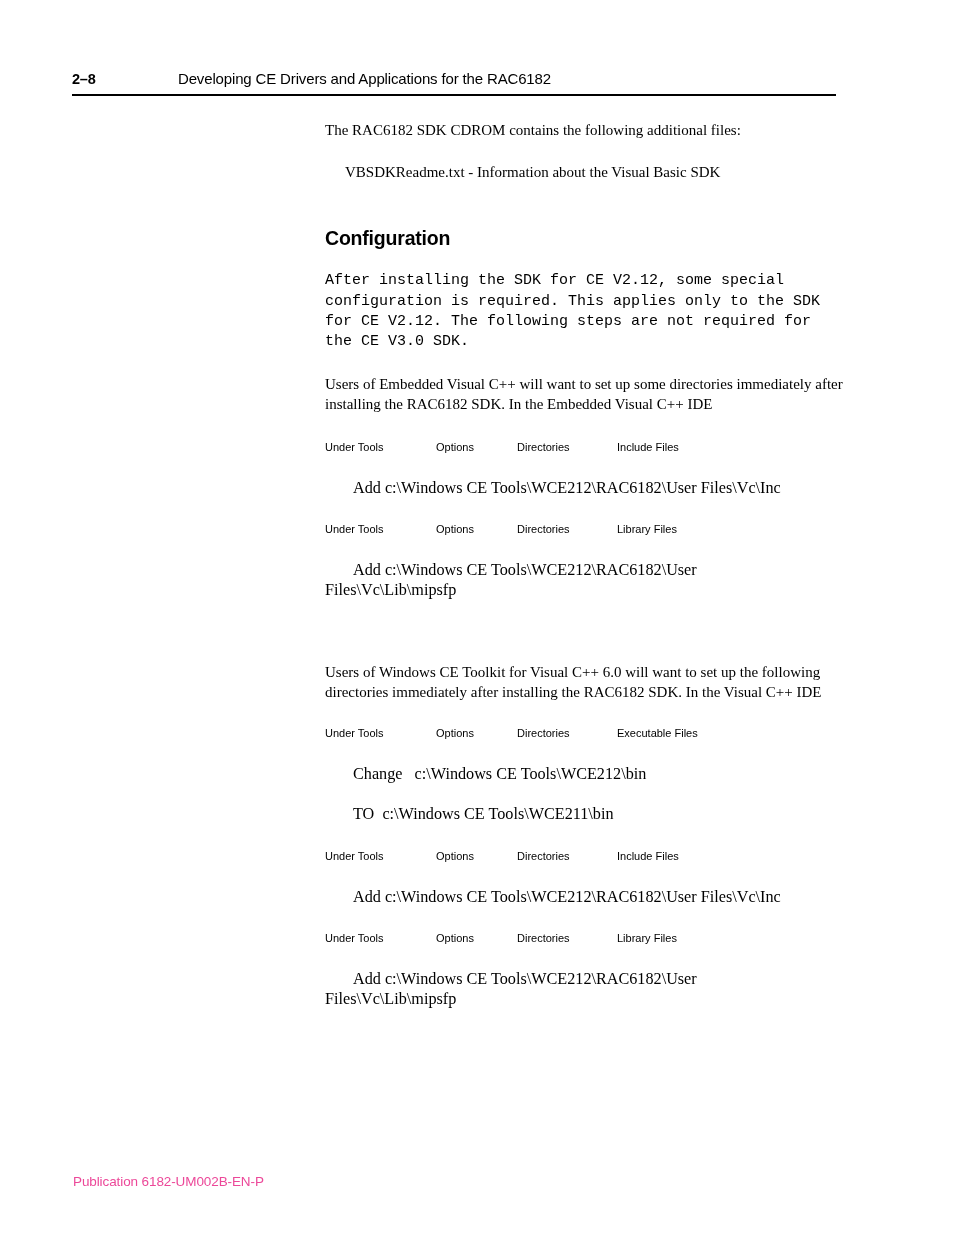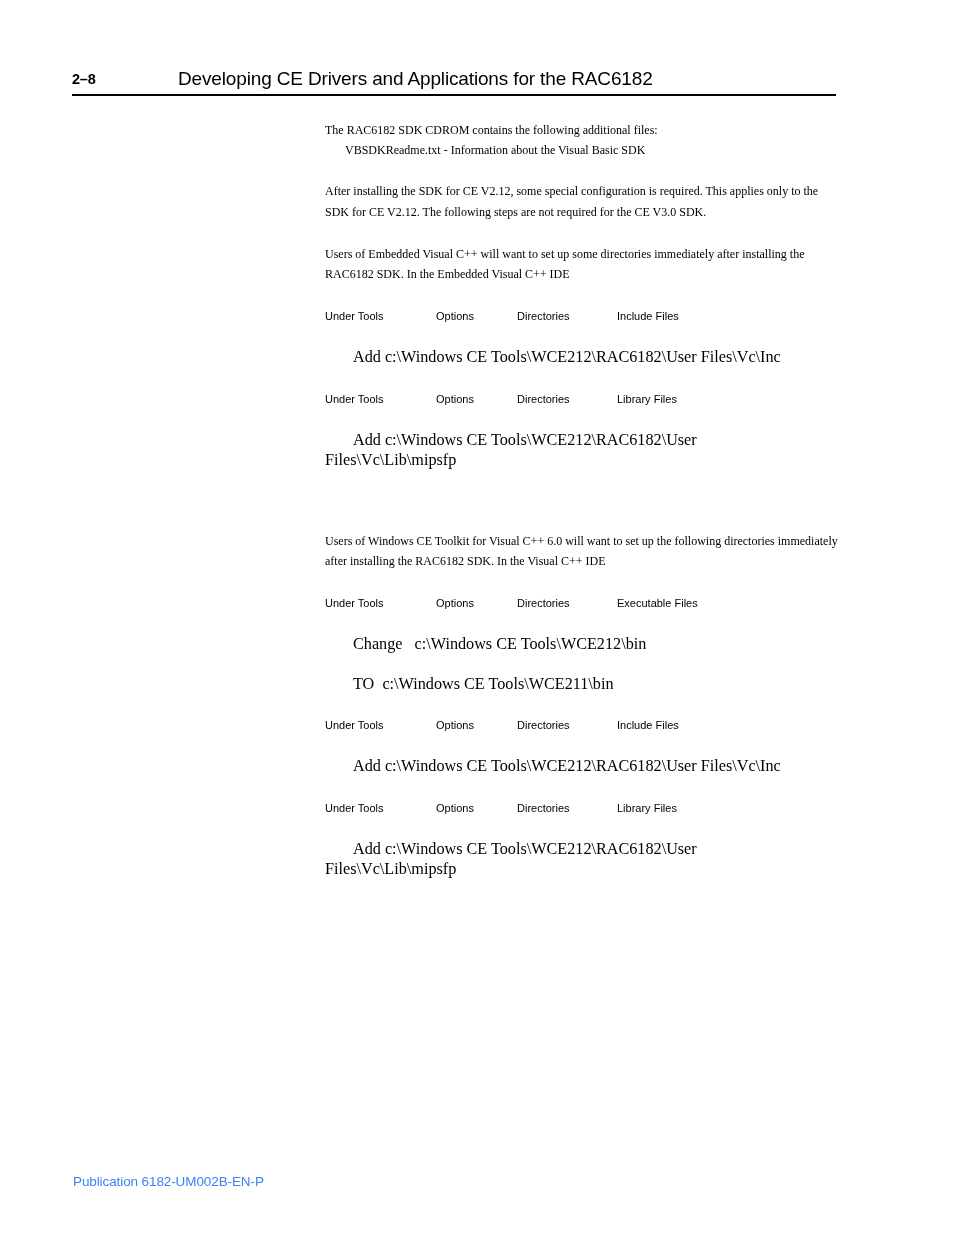--- a/index.html
+++ b/index.html
@@ -42,21 +42,21 @@
     letter-spacing: -0.2px;
     line-height: 18px;
     color: #000;
   }
   .page-header .header-title {
     position: absolute;
     left: 106px;
     top: 0;
     font-family: "Liberation Sans", "DejaVu Sans", sans-serif;
     font-weight: normal;
-    font-size: 19px;
+    font-size: 15px;
     line-height: 18px;
     letter-spacing: -0.15px;
     color: #000;
     white-space: nowrap;
   }
   .header-rule {
     position: absolute;
     left: 72px;
     top: 94px;
     width: 764px;
@@ -68,21 +68,21 @@
   .content {
     position: absolute;
     left: 325px;
     top: 120px;
     width: 520px;
   }
 
   p.body, div.body {
     margin: 0;
     font-family: "Liberation Serif", "DejaVu Serif", serif;
-    font-size: 12px;
+    font-size: 15px;
     line-height: 20.2px;
     color: #000;
   }
 
   .blk {
     margin: 0;
     font-family: "Liberation Serif", "DejaVu Serif", serif;
     font-size: 16.2px;
     line-height: 20.2px;
     white-space: pre-wrap;
@@ -132,45 +132,46 @@
 
   
   .page-footer {
     position: absolute;
     left: 73px;
     top: 1173px;
     font-family: "Liberation Sans", "DejaVu Sans", sans-serif;
     font-size: 13.5px;
     line-height: 17px;
     letter-spacing: -0.1px;
-    color: #3b82f6;
+    color: #ec4899;
     white-space: nowrap;
   }
 </style>
 </head>
 <body>
 
 <div class="page">
 
   <div class="page-header">
     <span class="folio">2–8</span>
     <span class="header-title">Developing CE Drivers and Applications for the RAC6182</span>
   </div>
   <div class="header-rule"></div>
 
   <div class="content">
 
     <p class="body s-intro">The RAC6182 SDK CDROM contains the following additional files:</p>
 
-    <div style="">
+    <div style="margin-top:22px;">
       <p class="body s-fileitem1">VBSDKReadme.txt - Information about the Visual Basic SDK</p>
     </div>
 
-
-    <p class="body" style="margin-top:21px;">After installing the SDK for CE V2.12, some special configuration is required.  This applies only to the SDK for CE V2.12.  The following steps are not required for the CE V3.0 SDK.</p>
+    <h2 class="section-head" style="margin-top:44px;">Configuration</h2>
+
+    <p class="body" style="margin-top:21px;font-family:Liberation Mono, monospace;">After installing the SDK for CE V2.12, some special configuration is required.  This applies only to the SDK for CE V2.12.  The following steps are not required for the CE V3.0 SDK.</p>
 
     <p class="body" style="margin-top:22px;">Users of Embedded Visual C++ will want to set up some directories immediately after installing the RAC6182 SDK.  In the Embedded Visual C++ IDE</p>
 
     <div style="margin-top:22px;">
 
       <div class="tabrow">
         <span class="c0">Under Tools</span>
         <span class="c1">Options</span>
         <span class="c2">Directories</span>
         <span class="c3">Include Files</span>

